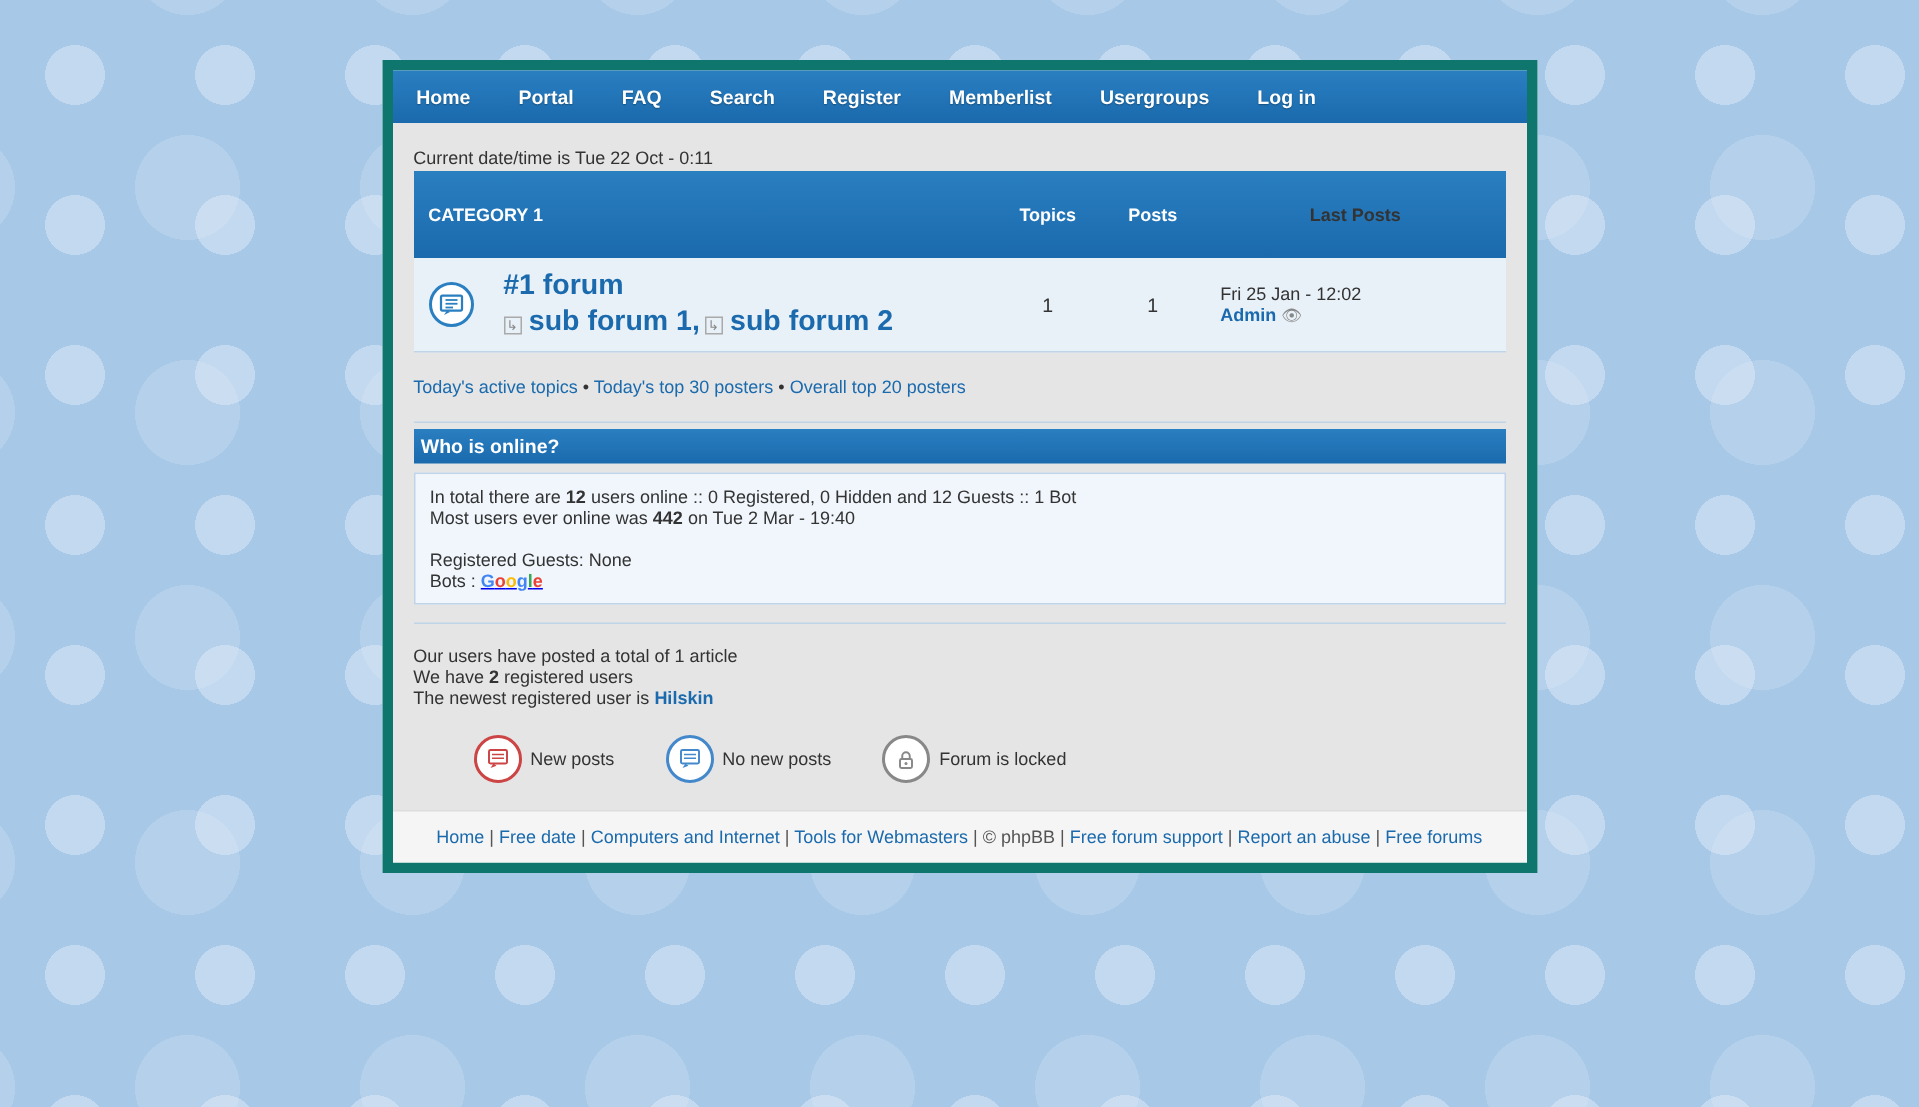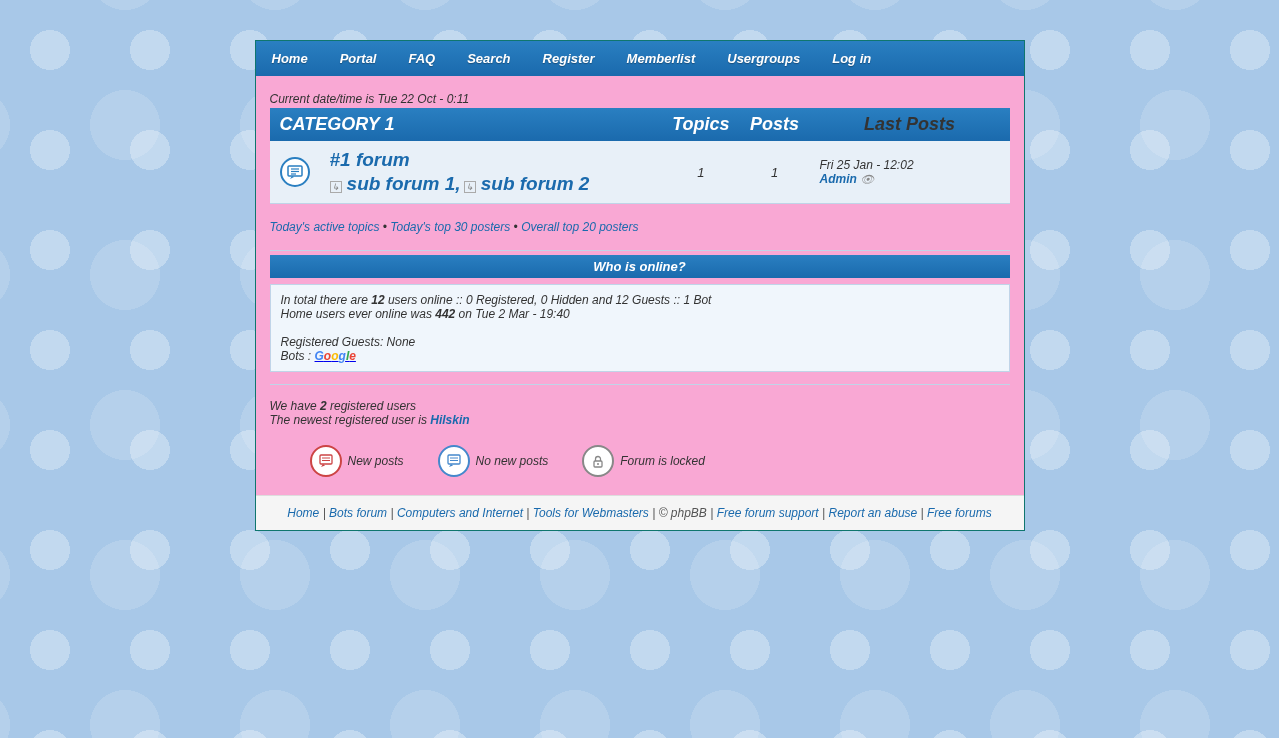--- a/index.html
+++ b/index.html
@@ -13,43 +13,42 @@
       background-position: 0 0, 50px 50px;
       min-height: 738px;
       display: flex;
       align-items: flex-start;
       justify-content: center;
       padding: 40px 20px;
     }
     .forum-container {
       width: 770px;
       background: #fff;
-      border: 1px solid #0f766e;
-      font-style: italic;
+      border: 7px solid #0f766e;
     }
     
     .nav-bar {
       background: linear-gradient(to bottom, #2a7fc1, #1a6aad);
       padding: 0;
       display: flex;
       align-items: center;
     }
     .nav-bar a {
       color: #fff;
       text-decoration: none;
       font-size: 13px;
       font-weight: bold;
       padding: 10px 16px;
       display: inline-block;
       text-shadow: 0 1px 1px rgba(0,0,0,0.3);
     }
     
     .content {
       padding: 10px 14px;
-      background: #f9a8d4;
+      background: #e5e5e5;
     }
     .datetime {
       font-size: 12px;
       color: #333;
       padding: 6px 0 2px 0;
     }
     .view-unanswered {
       font-size: 12px;
       padding: 4px 0 10px 0;
     }
@@ -61,22 +60,22 @@
     .cat-table {
       width: 100%;
       border-collapse: collapse;
       margin-bottom: 12px;
     }
     .cat-header {
       background: linear-gradient(to bottom, #2a7fc1, #1a6aad);
       color: #fff;
     }
     .cat-header td {
-      padding: 6px 10px;
-      font-size: 18px;
+      padding: 22px 10px;
+      font-size: 12px;
       font-weight: bold;
     }
     .cat-header .col-topics,
     .cat-header .col-posts,
     .cat-header .col-lastpost {
       text-align: center;
     }
     .forum-row {
       background: #e8f0f8;
     }
@@ -152,21 +151,20 @@
       text-decoration: none;
     }
     
     .section-title {
       background: linear-gradient(to bottom, #2a7fc1, #1a6aad);
       color: #fff;
       font-size: 13px;
       font-weight: bold;
       padding: 4px 5px;
       margin-bottom: 6px;
-      text-align: center;
     }
     .online-box {
       border: 1px solid #c0d4e8;
       background: #f0f6fc;
       padding: 8px 10px;
       font-size: 12px;
       color: #333;
       margin-bottom: 12px;
     }
     .online-box .bold { font-weight: bold; }
@@ -313,34 +311,35 @@
     </div>
 
     <hr class="hr-section">
 
     <div class="section-title">Who is online?</div>
     <div class="online-box">
       <div>
         <span>In total there are </span><span class="bold">12</span><span> users online :: 0 Registered, 0 Hidden and 12 Guests :: 1 Bot</span>
       </div>
       <div>
-        <span>Home users ever online was </span><span class="bold">442</span><span> on Tue 2 Mar - 19:40</span>
+        <span>Most users ever online was </span><span class="bold">442</span><span> on Tue 2 Mar - 19:40</span>
       </div>
       <br>
       <div>Registered Guests: None</div>
       <div>
         <span>Bots : </span><a href="#"><span class="google-g">G</span><span class="google-o1">o</span><span class="google-o2">o</span><span class="google-g2">g</span><span class="google-l">l</span><span class="google-e">e</span></a>
       </div>
     </div>
 
 
     <hr class="hr-section">
 
     <div class="stats-section">
       <div class="stats-content">
+        <div>Our users have posted a total of 1 article</div>
         <div>
           <span>We have </span><strong>2</strong><span> registered users</span>
         </div>
         <div>
           <span>The newest registered user is </span><a href="#">Hilskin</a>
         </div>
       </div>
     </div>
 
     <div class="icons-legend">
@@ -375,21 +374,21 @@
           </svg>
         </div>
         <span>Forum is locked</span>
       </div>
     </div>
   </div>
 
   <div class="footer">
     <a href="#">Home</a>
     |
-    <a href="#">Bots forum</a>
+    <a href="#">Free date</a>
     |
     <a href="#">Computers and Internet</a>
     |
     <a href="#">Tools for Webmasters</a>
     |
     <span>© phpBB</span>
     |
     <a href="#">Free forum support</a>
     |
     <a href="#">Report an abuse</a>

